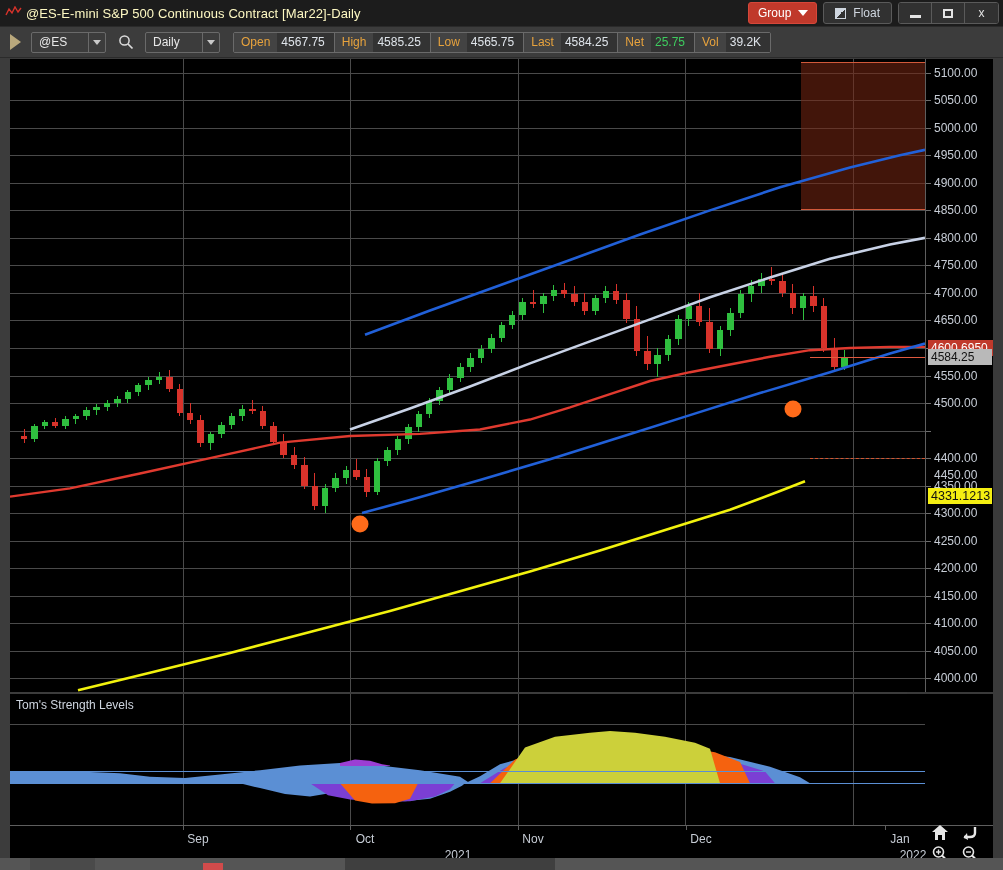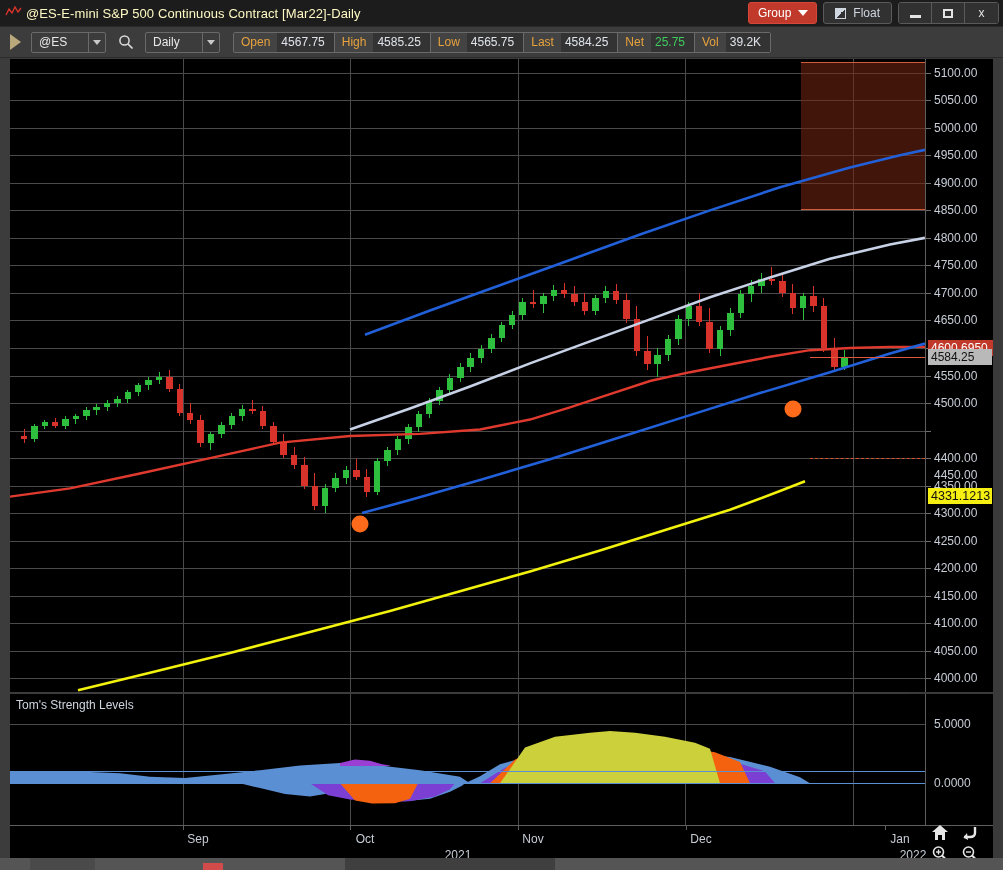--- a/index.html
+++ b/index.html
@@ -596,24 +596,20 @@
           </svg>
           <svg width="915" height="131" style="position: absolute; left: 0px; top: 0px;">
             <polygon points="300,89.31818181818181 318,101.22727272727272 340,105.39545454545456 370,107.77727272727273 400,107.18181818181819 425,102.41818181818182 440,95.27272727272728 445,89.31818181818181 445,89.31818181818181 440,89.31818181818181 425,89.31818181818181 400,89.31818181818181 370,89.31818181818181 340,89.31818181818181 318,89.31818181818181 300,89.31818181818181" fill="#7b3fd4"></polygon>
           </svg>
           <svg width="915" height="131" style="position: absolute; left: 0px; top: 0px;">
             <polygon points="330,89.31818181818181 345,106.58636363636364 362,109.56363636363636 385,109.32545454545455 400,104.8 408,89.31818181818181 408,89.31818181818181 400,89.31818181818181 385,89.31818181818181 362,89.31818181818181 345,89.31818181818181 330,89.31818181818181" fill="#f5620f"></polygon>
           </svg>
           <div class="zeroline" style="top: 89.3182px;"></div>
           <div class="zeroline" style="top: 77.4091px;"></div>
         </div>
-      <div class="ind-axis" id="ind-axis">
-          <div class="tick-lab" style="top: 29.7727px;">5.0000</div>
-          <div class="tick-lab" style="top: 89.3182px;">0.0000</div>
-        </div>
     </div>
 
     <div class="date-axis" id="date-axis">
       <div class="navbtns">
         <div class="navbtn" style="left:0;top:0;">
           <svg width="18" height="17" viewBox="0 0 18 17">
             <path d="M9 1 L17 8 H14 V16 H11 V11 H7 V16 H4 V8 H1 Z" fill="#e6e6e6"></path>
           </svg>
         </div>
         <div class="navbtn" style="left:30px;top:0;">

